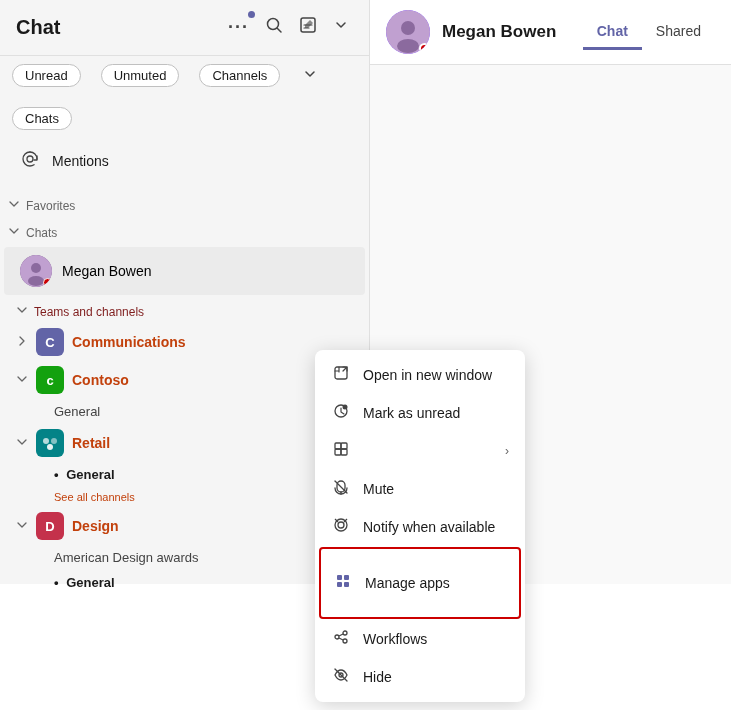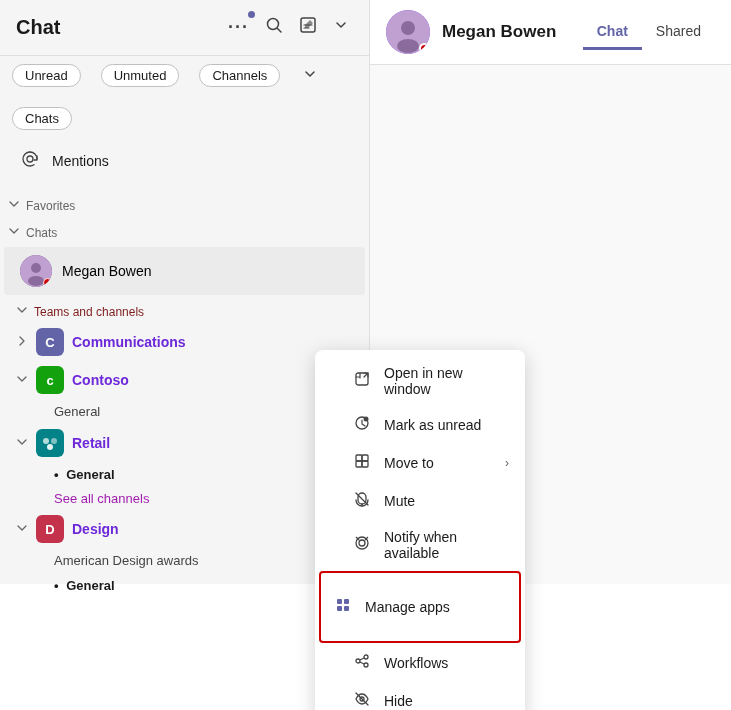--- a/index.html
+++ b/index.html
@@ -32,45 +32,45 @@
 
     
     .section-header { display: flex; align-items: center; gap: 6px; padding: 6px 8px; font-size: 12px; color: #666; cursor: pointer; }
 
     
     .chat-item { display: flex; align-items: center; gap: 10px; padding: 8px 16px; cursor: pointer; background: #fff; border-radius: 4px; margin: 1px 4px; }
     .chat-item.active { background: #ebebeb; }
     .avatar { width: 32px; height: 32px; border-radius: 50%; background: #6264a7; display: flex; align-items: center; justify-content: center; color: #fff; font-size: 13px; font-weight: 600; overflow: hidden; flex-shrink: 0; position: relative; }
     .avatar-status { position: absolute; bottom: 0; right: 0; width: 9px; height: 9px; background: #92c353; border-radius: 50%; border: 1.5px solid #f5f5f5; }
     .team-avatar { width: 28px; height: 28px; border-radius: 6px; display: flex; align-items: center; justify-content: center; color: #fff; font-size: 14px; font-weight: 700; flex-shrink: 0; }
-    .team-name { font-size: 14px; font-weight: 600; color: #6d28d9; }
+    .team-name { font-size: 14px; font-weight: 600; color: #c2410c; }
     .channel-item { padding: 5px 16px 5px 54px; cursor: pointer; font-size: 13px; color: #444; }
     .channel-item.bold { font-weight: 700; color: #1a1a1a; }
-    .see-all-link { color: #a21caf; font-size: 13px; padding: 4px 16px 4px 54px; cursor: pointer; display: block; }
+    .see-all-link { color: #c2410c; font-size: 11px; padding: 4px 16px 4px 54px; cursor: pointer; display: block; }
     .bullet { margin-right: 4px; }
 
     
     .right-panel { flex: 1; display: flex; flex-direction: column; background: #fff; }
 
     
     .right-header { display: flex; align-items: center; padding: 10px 16px; border-bottom: 1px solid #e0e0e0; gap: 12px; }
     .profile-avatar { width: 44px; height: 44px; border-radius: 50%; background: #8b5cf6; flex-shrink: 0; overflow: hidden; position: relative; }
     .profile-status-badge { position: absolute; bottom: 0; right: 0; width: 11px; height: 11px; background: #c00; border-radius: 50%; border: 2px solid #fff; }
     .profile-name { font-size: 17px; font-weight: 600; color: #1a1a1a; flex: 1; }
     .tab-bar { display: flex; gap: 0; align-items: flex-end; }
     .tab { padding: 8px 14px; font-size: 14px; color: #444; cursor: pointer; border-bottom: 3px solid transparent; }
     .tab.active { color: #6264a7; border-bottom: 3px solid #6264a7; font-weight: 600; }
 
     
     .right-content { flex: 1; background: #f9f9f9; }
 
     
     .context-menu-overlay { position: absolute; top: 0; left: 0; width: 731px; height: 710px; z-index: 100; }
     .context-menu { position: absolute; top: 350px; left: 315px; width: 210px; background: #fff; border-radius: 8px; box-shadow: 0 4px 20px rgba(0,0,0,0.18); padding: 6px 0; z-index: 200; }
-    .menu-item { display: flex; align-items: center; gap: 12px; padding: 9px 16px; cursor: pointer; font-size: 14px; color: #1a1a1a; position: relative; margin-left: 21px; }
+    .menu-item { display: flex; align-items: center; gap: 12px; padding: 9px 16px; cursor: pointer; font-size: 14px; color: #1a1a1a; position: relative; }
     .menu-item.highlighted { border: 2px solid #c00; border-radius: 4px; margin: 1px 4px; padding: 24px 12px; }
     .menu-icon { font-size: 16px; color: #444; width: 20px; text-align: center; flex-shrink: 0; }
     .menu-icon.purple { color: #6264a7; }
     .menu-arrow { margin-left: auto; font-size: 12px; color: #666; }
     .menu-label { flex: 1; }
 
     .teams-section-header {
       display: flex; align-items: center; gap: 6px; padding: 8px 16px 4px 16px; font-size: 12px; color: #7f1d1d; cursor: pointer;
     }
 
@@ -305,21 +305,20 @@
 
     <div class="menu-item">
       <span class="menu-icon">
         <svg width="16" height="16" viewBox="0 0 16 16" fill="none">
           <rect x="2" y="2" width="6" height="6" rx="1" stroke="#444" stroke-width="1.3"></rect>
           <rect x="8" y="2" width="6" height="6" rx="1" stroke="#444" stroke-width="1.3"></rect>
           <rect x="2" y="8" width="6" height="6" rx="1" stroke="#444" stroke-width="1.3"></rect>
           <rect x="8" y="8" width="6" height="6" rx="1" stroke="#444" stroke-width="1.3"></rect>
         </svg>
       </span>
-      <span class="menu-label">Move to</span>
       <span class="menu-arrow">›</span>
     </div>
 
     <div class="menu-item">
       <span class="menu-icon">
         <svg width="16" height="16" viewBox="0 0 16 16" fill="none">
           <path d="M8 2C5.79 2 4 3.79 4 6v3c0 2.21 1.79 4 4 4s4-1.79 4-4V6c0-2.21-1.79-4-4-4z" stroke="#444" stroke-width="1.3"></path>
           <path d="M2 9c0 3.31 2.69 6 6 6s6-2.69 6-6" stroke="#444" stroke-width="1.3" stroke-linecap="round"></path>
           <line x1="8" y1="15" x2="8" y2="13" stroke="#444" stroke-width="1.3" stroke-linecap="round"></line>
           <line x1="2" y1="2" x2="14" y2="14" stroke="#444" stroke-width="1.3" stroke-linecap="round"></line>

